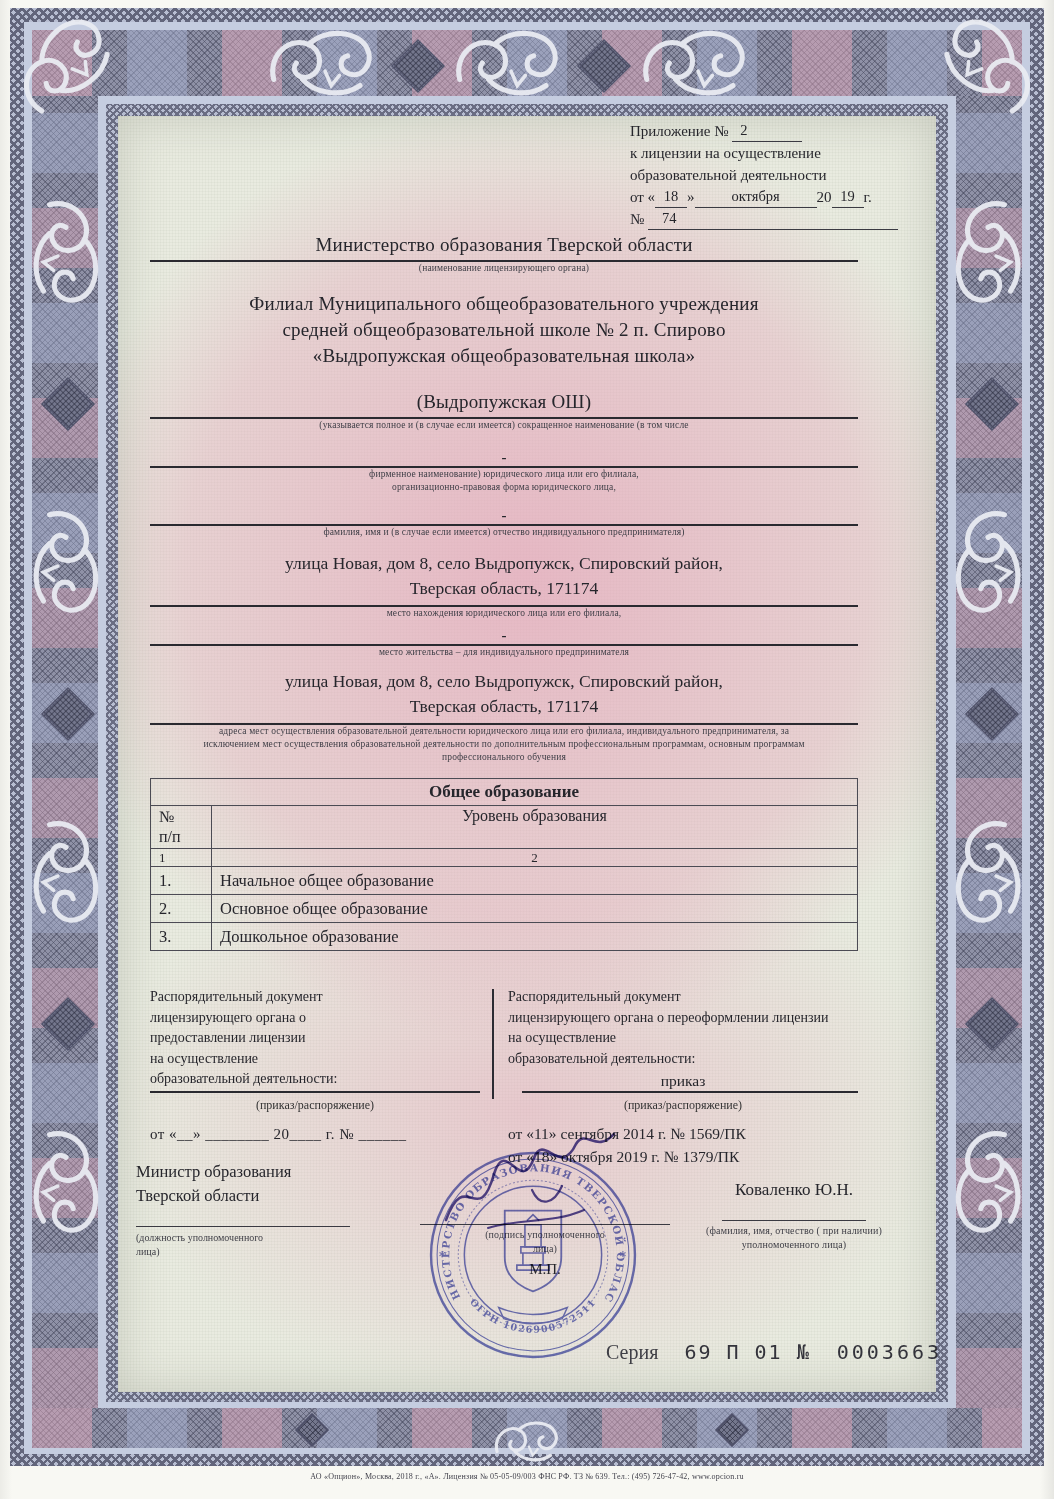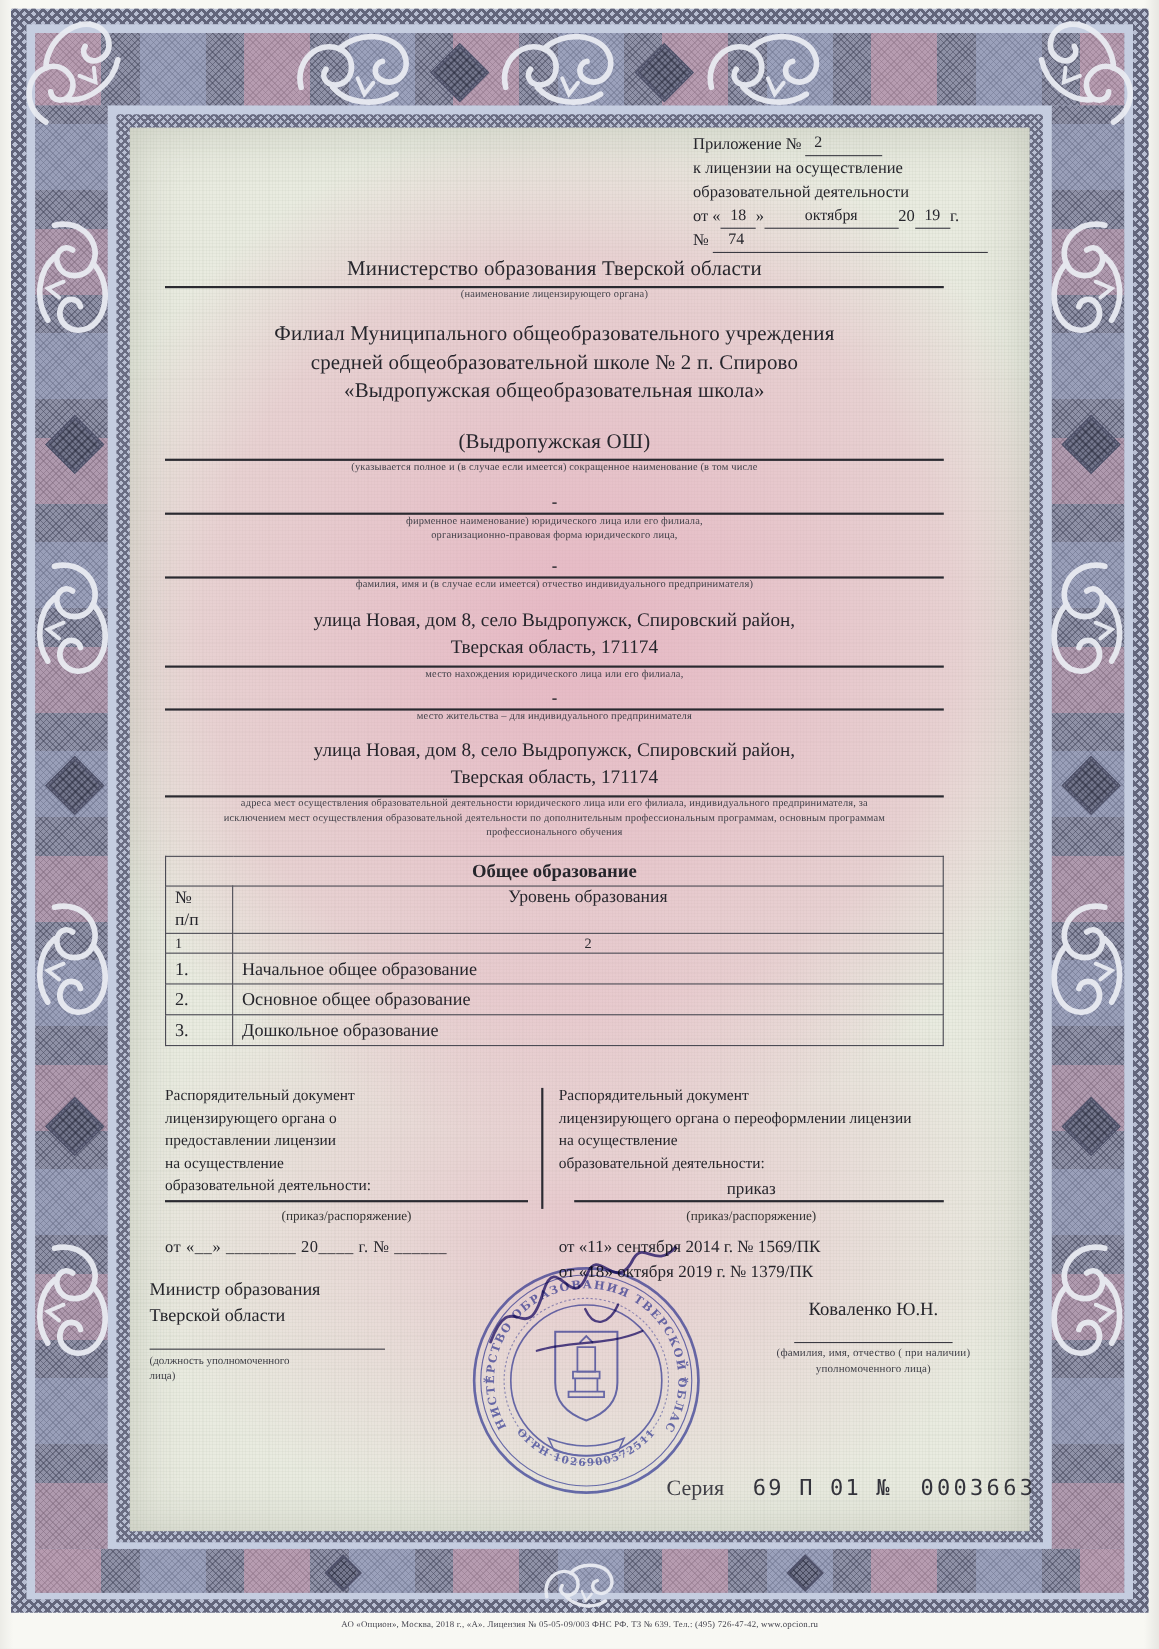--- a/index.html
+++ b/index.html
@@ -294,20 +294,26 @@
   </div>
 
   <div class="pos">
     <div>Министр образования</div>
     <div>Тверской области</div>
     <div class="rule-thin" style="margin-top:18px;"></div>
     <div class="cap-l">(должность уполномоченного</div>
     <div class="cap-l" style="margin-top:0;">лица)</div>
   </div>
 
+  <div class="sigc">
+    <div class="rule-thin"></div>
+    <div class="cap" style="font-size:10px;line-height:14px;margin-top:3px;">(подпись уполномоченного</div>
+    <div class="cap" style="font-size:10px;line-height:14px;">лица)</div>
+    <div class="mp">М.П.</div>
+  </div>
 
   <div class="namec">
     <div>Коваленко Ю.Н.</div>
     <div class="rule-thin" style="margin-top:20px;margin-left:24px;margin-right:24px;"></div>
     <div class="cap" style="font-size:10px;line-height:14px;margin-top:3px;">(фамилия, имя, отчество ( при наличии)</div>
     <div class="cap" style="font-size:10px;line-height:14px;">уполномоченного лица)</div>
   </div>
 
   <svg class="stamp" viewBox="0 0 212 212">
     <g fill="none" stroke="#4d56b8">

